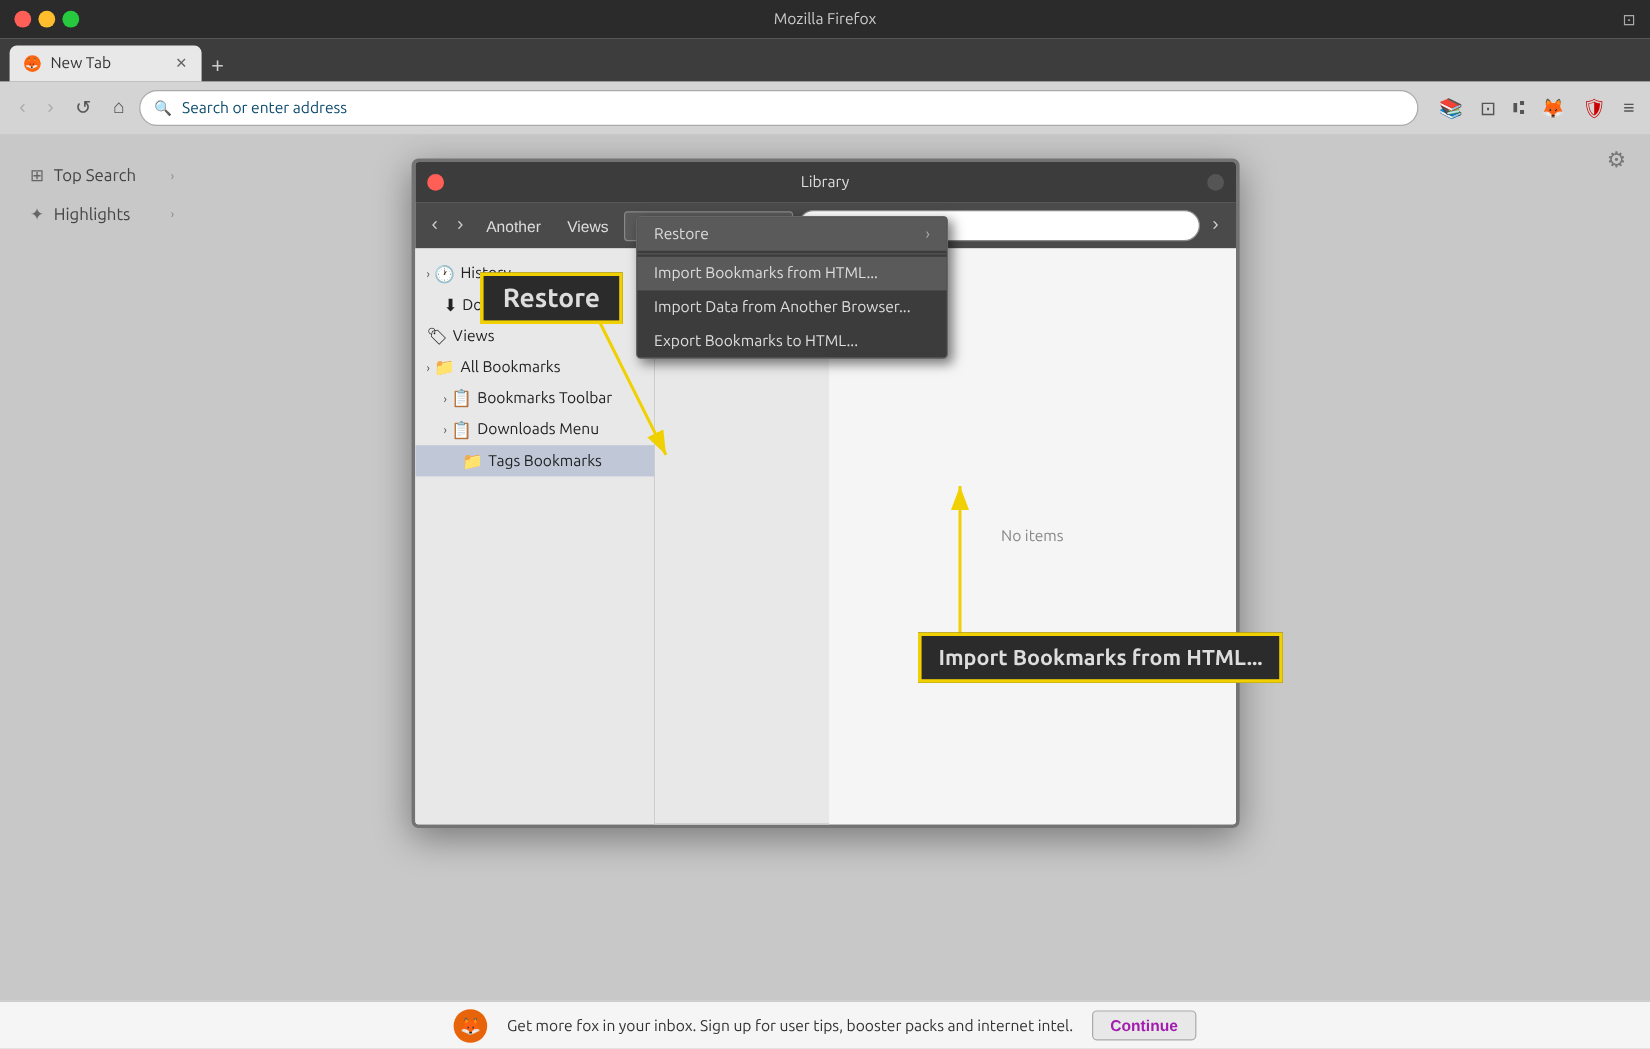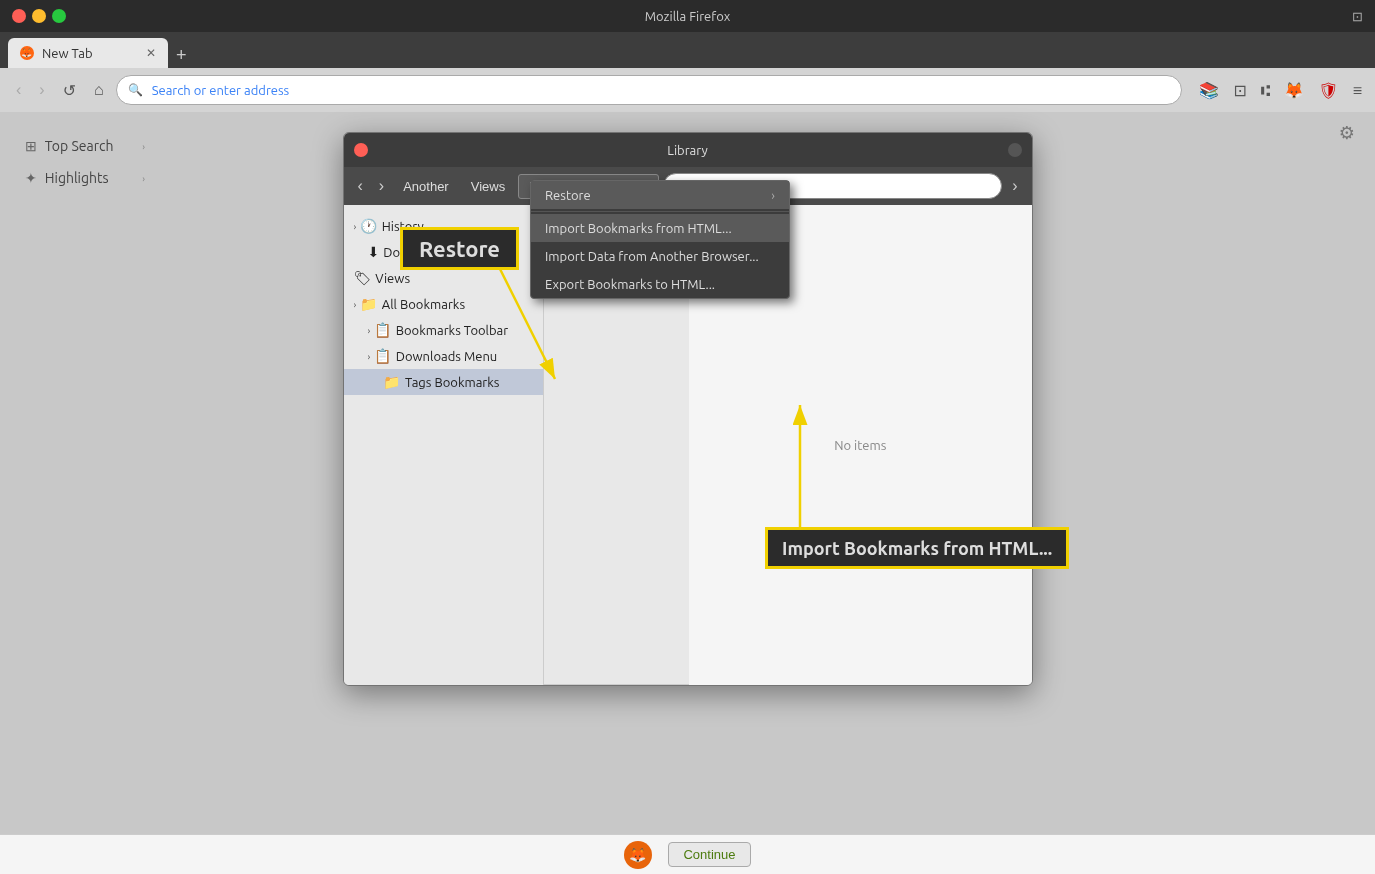--- a/index.html
+++ b/index.html
@@ -172,21 +172,21 @@
     .modal-overlay {
       position: absolute;
       top: 0; left: 0; right: 0; bottom: 0;
       display: flex;
       align-items: flex-start;
       justify-content: center;
       padding-top: 20px;
     }
     .library-modal {
       background: #e5e5e5;
-      border: 1px solid #737373;
+      border: 3px solid #737373;
       border-radius: 6px;
       width: 690px;
       box-shadow: 0 8px 30px rgba(0,0,0,0.4);
       overflow: hidden;
     }
     .modal-titlebar {
       background: #3c3c3c;
       height: 34px;
       display: flex;
       align-items: center;
@@ -410,21 +410,22 @@
       display: flex; align-items: center; justify-content: center;
       color: white; font-size: 14px;
     }
     .continue-btn {
       background: #e8e8e8;
       border: 1px solid #aaa;
       border-radius: 4px;
       padding: 4px 14px;
       font-size: 13px;
       cursor: pointer;
-      color: #4d7c0f;
+      color: #a21caf;
+      font-weight: bold;
     }
   </style>
 </head>
 <body>
 
 <div class="titlebar">
   <div class="titlebar-controls">
     <div class="titlebar-btn close">×</div>
     <div class="titlebar-btn minimize">−</div>
     <div class="titlebar-btn maximize">□</div>
@@ -444,21 +445,21 @@
   <button class="new-tab-btn">+</button>
 </div>
 
 <div class="navbar">
   <button class="nav-btn disabled">‹</button>
   <button class="nav-btn disabled">›</button>
   <button class="nav-btn">↺</button>
   <button class="nav-btn">⌂</button>
   <div class="address-bar">
     <span class="address-bar-icon">🔍</span>
-    <span style="color:#3b82f6;font-size:13px;">Search or enter address</span>
+    <span style="color:#0c4a6e;font-size:13px;">Search or enter address</span>
   </div>
   <div class="toolbar-icons">
     <span class="toolbar-icon">📚</span>
     <span class="toolbar-icon">⊡</span>
     <span class="toolbar-icon">⑆</span>
     <span class="toolbar-icon">🦊</span>
     <span class="toolbar-icon" style="color:#c00;">🛡</span>
     <span class="toolbar-icon">≡</span>
   </div>
 </div>
@@ -588,14 +589,15 @@
       <marker id="arrowhead2" markerWidth="8" markerHeight="6" refX="8" refY="3" orient="auto">
         <polygon points="0 0, 8 3, 0 6" fill="#f0d000"></polygon>
       </marker>
     </defs>
   </svg>
 
 </div>
 
 <div class="notification-bar">
   <div class="notification-icon">🦊</div>
+  <span>Get more fox in your inbox. Sign up for user tips, booster packs and internet intel.</span>
   <button class="continue-btn">Continue</button>
 </div>
 
 </body></html>

